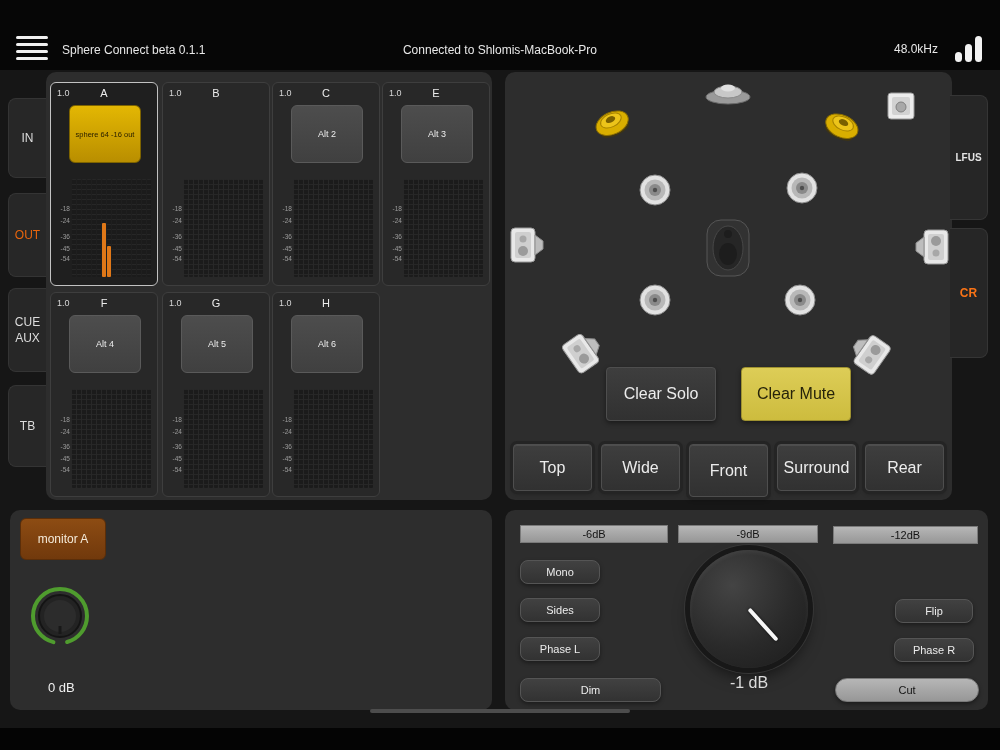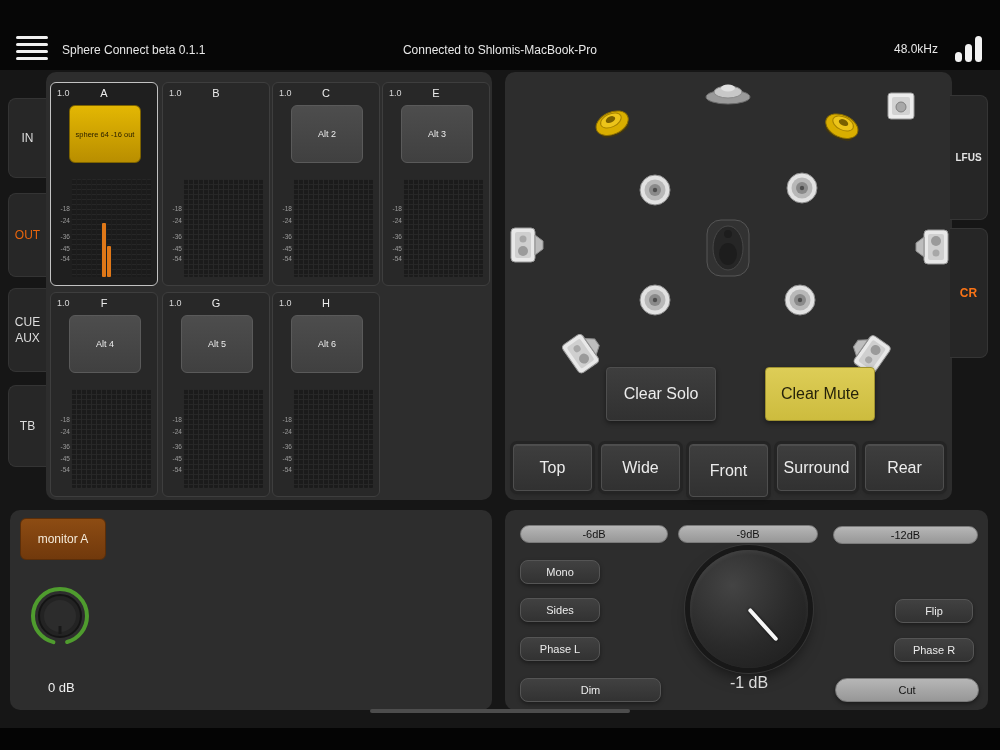--- a/index.html
+++ b/index.html
@@ -44,35 +44,35 @@
   .mscale span { position:absolute; right:1px; transform:translateY(-50%); font-size:6.5px; color:#9c9c9c; }
   .mslots { position:absolute; left:15px; right:0; top:0; bottom:0; display:flex; gap:1px; }
   .mslot { flex:1; position:relative; background:#1b1b1b; border-radius:1px; background-image:repeating-linear-gradient(to bottom, rgba(255,255,255,.05) 0 1px, transparent 1px 5px); }
   .mfill { position:absolute; left:0; right:0; bottom:0; background:#e07818; border-radius:1px; }
 
   
   .spk-stage { position:absolute; inset:0; }
   .spk { position:absolute; }
   .btn { position:absolute; border-radius:4px; font-family:inherit; font-size:16px; cursor:pointer; display:flex; align-items:center; justify-content:center; }
   .btn-dark { background:linear-gradient(#3e3e3e,#313131); border:1px solid #4e4e4e; color:#ececec; box-shadow:0 2px 5px rgba(0,0,0,.45); }
-  .btn-yellow { background:linear-gradient(#ddcd57,#cdbc3e); border:1px solid #9f9230; color:#26230a; box-shadow:0 2px 5px rgba(0,0,0,.45);margin-left:24px; }
+  .btn-yellow { background:linear-gradient(#ddcd57,#cdbc3e); border:1px solid #9f9230; color:#26230a; box-shadow:0 2px 5px rgba(0,0,0,.45); }
   .group-btn { box-shadow:0 0 0 3px #242424, inset 0 1px 0 rgba(255,255,255,.08), 0 2px 5px rgba(0,0,0,.45); }
 
   
   .right-tab { position:absolute; left:950px; width:38px; background:#262626; border:1px solid #353535; border-left:none; border-radius:0 8px 8px 0; display:flex; align-items:center; justify-content:center; cursor:pointer; }
   .right-tab span { font-size:10px; color:#e4e4e4;font-weight:bold; }
   .right-tab.cr span { font-size:12px; color:#f97316; }
 
   
   .mon-src { position:absolute; left:10px; top:8px; width:86px; height:42px; border-radius:6px; background:linear-gradient(#8d4c13,#71390c); border:1px solid #5b2e09; color:#f4ead9; font-size:12px; font-family:inherit; cursor:pointer; }
   .small-knob { position:absolute; left:16px; top:72px; width:68px; height:68px; cursor:pointer; }
   .mon-db { position:absolute; left:38px; top:170px; font-size:13px; color:#f0f0f0; }
 
   
-  .pill { position:absolute; height:18px; border-radius:9px; background:linear-gradient(#b6b6b6,#979797); border:1px solid #7a7a7a; color:#141414; font-size:11px; display:flex; align-items:center; justify-content:center; cursor:pointer; }
+  .pill { position:absolute; height:18px; border-radius:0; background:linear-gradient(#b6b6b6,#979797); border:1px solid #7a7a7a; color:#141414; font-size:11px; display:flex; align-items:center; justify-content:center; cursor:pointer; }
   .tbtn { position:absolute; height:24px; border-radius:8px; background:linear-gradient(#414141,#323232); border:1px solid #555; color:#ececec; font-size:11px; display:flex; align-items:center; justify-content:center; box-shadow:0 2px 4px rgba(0,0,0,.4); cursor:pointer; font-family:inherit; }
   .tbtn.light { background:linear-gradient(#b6b6b6,#979797); border-color:#7a7a7a; color:#141414; border-radius:12px; }
   .big-knob { position:absolute; left:185px; top:40px; width:118px; height:118px; border-radius:50%; background:radial-gradient(circle at 36% 30%, #444444, #2a2a2a 55%, #1b1b1b 100%); box-shadow:0 0 0 5px #181818, 0 0 0 6px #363636, 0 8px 16px rgba(0,0,0,.6), inset 0 2px 4px rgba(255,255,255,.07); cursor:pointer; }
   .big-knob .pointer { position:absolute; left:calc(50% - 2px); top:50%; width:4px; height:42px; background:#f7f7f7; border-radius:2px; transform-origin:2px 0; transform:rotate(-42deg); box-shadow:0 0 3px rgba(0,0,0,.7); }
   .vol-readout { position:absolute; left:185px; top:164px; width:118px; text-align:center; font-size:16px; color:#dcdcdc; }
 
   
   .scroll-handle { position:absolute; left:370px; top:709px; width:260px; height:4px; background:#4d4d4d; border-radius:2px; cursor:grab; }
   .bottombar { position:absolute; left:0; bottom:0; width:1000px; height:22px; background:#040404; }
 </style>

